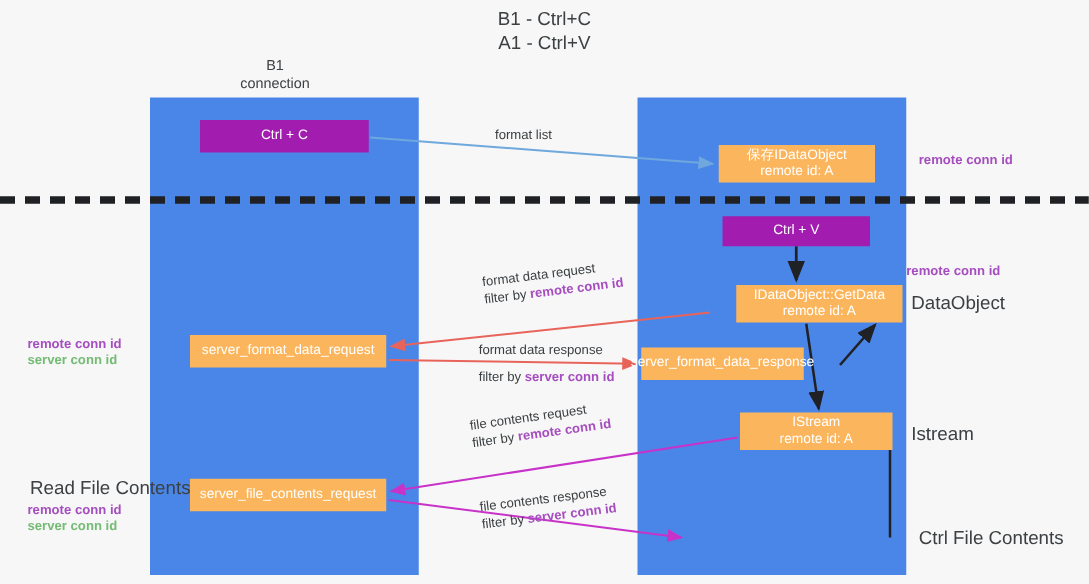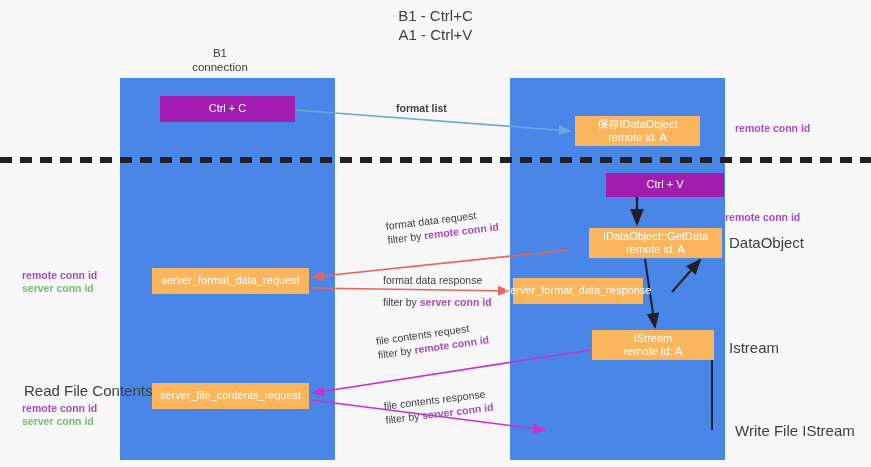--- a/index.html
+++ b/index.html
@@ -40,21 +40,21 @@
     position:absolute;box-sizing:border-box;
     display:flex;align-items:center;justify-content:center;
     text-align:center;color:#ffffff;font-size:11px;line-height:13.5px;
     white-space:pre-line;padding:2px 4px;
   }
   .node.green{background:#a21caf;}
   .node.orange{background:#fbb55c;}
 
   #n-ctrlc{left:160px;top:96px;width:135px;height:26px;}
   #n-idataobject{left:575px;top:116px;width:125px;height:30px;}
-  #n-ctrlv{left:578px;top:173px;width:118px;height:24px;margin-left:28px;}
+  #n-ctrlv{left:578px;top:173px;width:118px;height:24px;}
   #n-getdata{left:570px;top:228px;width:133px;height:30px;margin-left:19px;}
   #n-fmt-req{left:152px;top:268px;width:157px;height:26px;}
   #n-fmt-res{left:513px;top:278px;width:130px;height:26px;}
   #n-istream{left:592px;top:330px;width:122px;height:30px;}
   #n-file-req{left:152px;top:383px;width:157px;height:26px;}
   #n-file-res{left:549px;top:417px;width:157px;height:26px;}
 
   
   .ann{position:absolute;font-size:10.5px;line-height:13px;font-weight:bold;}
   .ann .p{color:#a64dbf;}
@@ -70,21 +70,21 @@
   #lbl-write{left:735px;top:424px;}
   #lbl-read{left:24px;top:384px;}
 
   
   .elabel{
     position:absolute;font-size:10.5px;color:#3c4043;line-height:14px;
     white-space:nowrap;
   }
   .elabel .p{color:#a64dbf;font-weight:bold;}
 
-  #el-formatlist{left:396px;top:101px;font-weight:bold;}
+  #el-formatlist{left:396px;top:101px;}
 
   #el-fdr{left:385px;top:219px;transform:rotate(-7deg);transform-origin:left top;}
   #el-fdres{left:383px;top:273px;}
   #el-fcr{left:375px;top:334px;transform:rotate(-8deg);transform-origin:left top;}
   #el-fcres{left:383px;top:399px;transform:rotate(-7deg);transform-origin:left top;}
 </style>
 </head>
 <body>
 
 <div id="canvas">
@@ -187,16 +187,16 @@
     <div class="p">remote conn id</div>
     <div class="g">server conn id</div>
   </div>
   <div class="ann" id="ann-left-file-ids">
     <div class="p">remote conn id</div>
     <div class="g">server conn id</div>
   </div>
 
   <div class="plain" id="lbl-dataobject">DataObject</div>
   <div class="plain" id="lbl-istream">Istream</div>
-  <div class="plain" id="lbl-write">Write File IStream</div>
+  <div class="plain" id="lbl-write">Ctrl File Contents</div>
   <div class="plain" id="lbl-read">Read File Contents</div>
 
 </div>
 
 </body></html>

